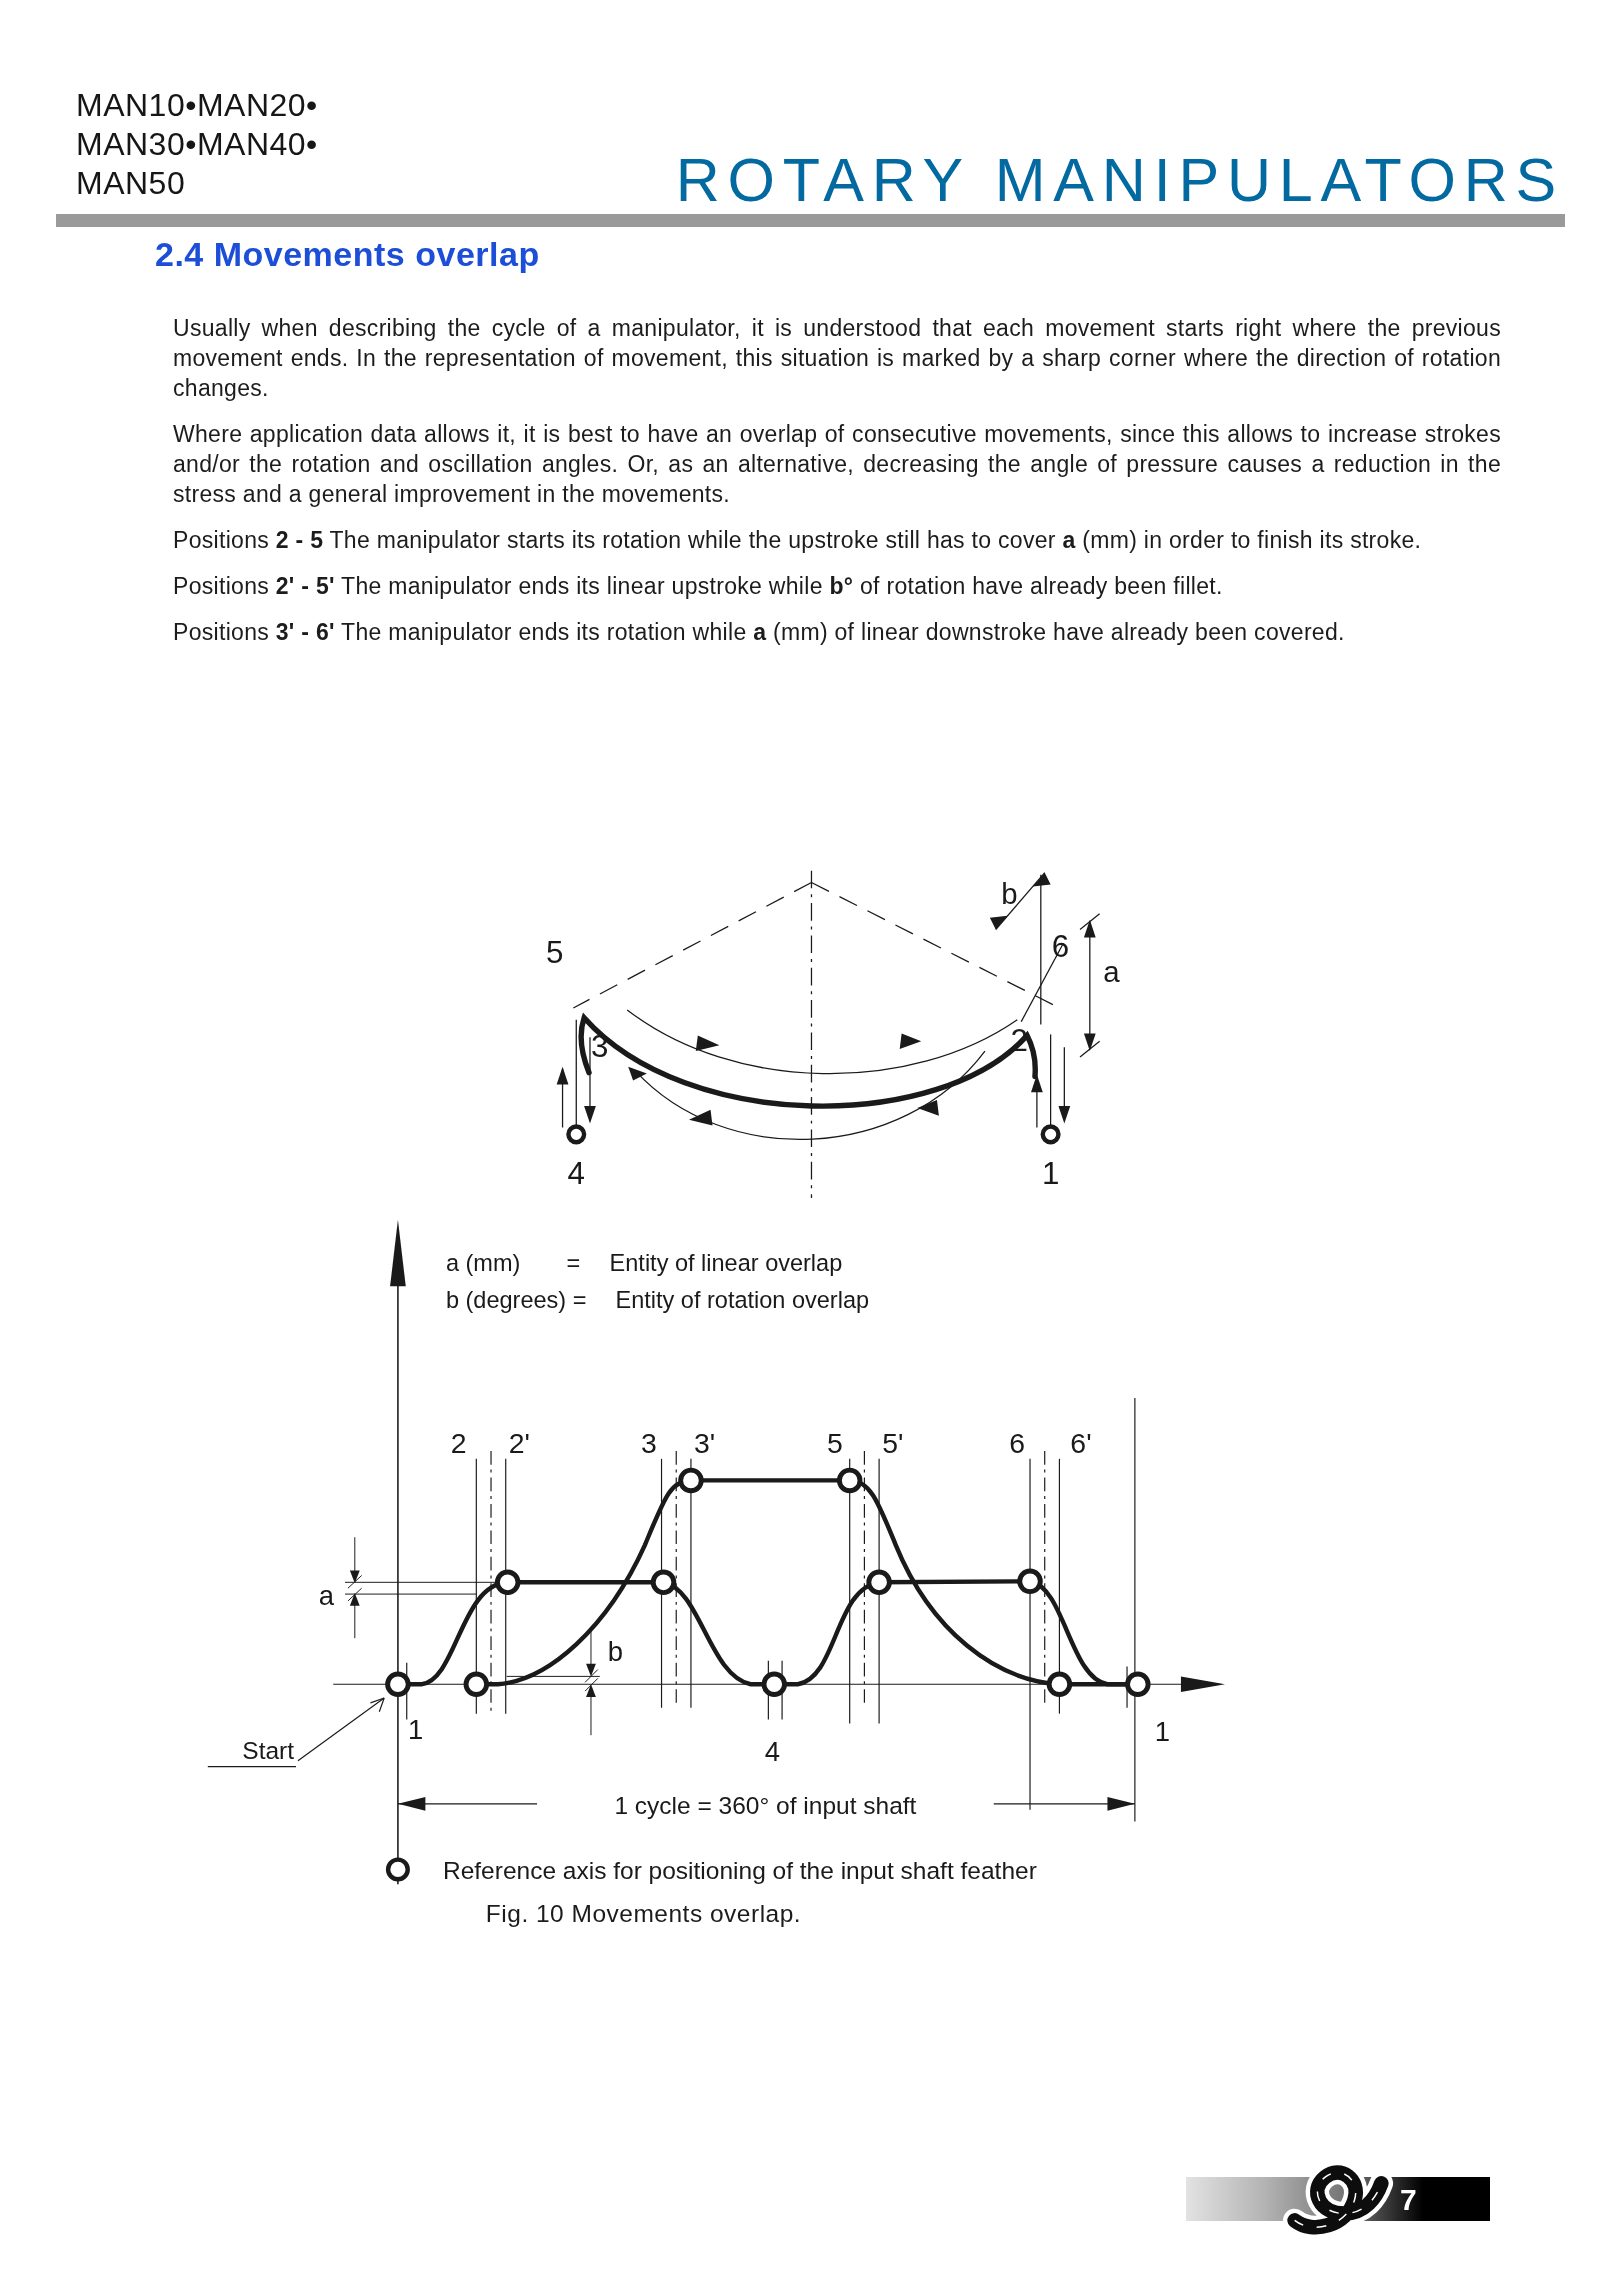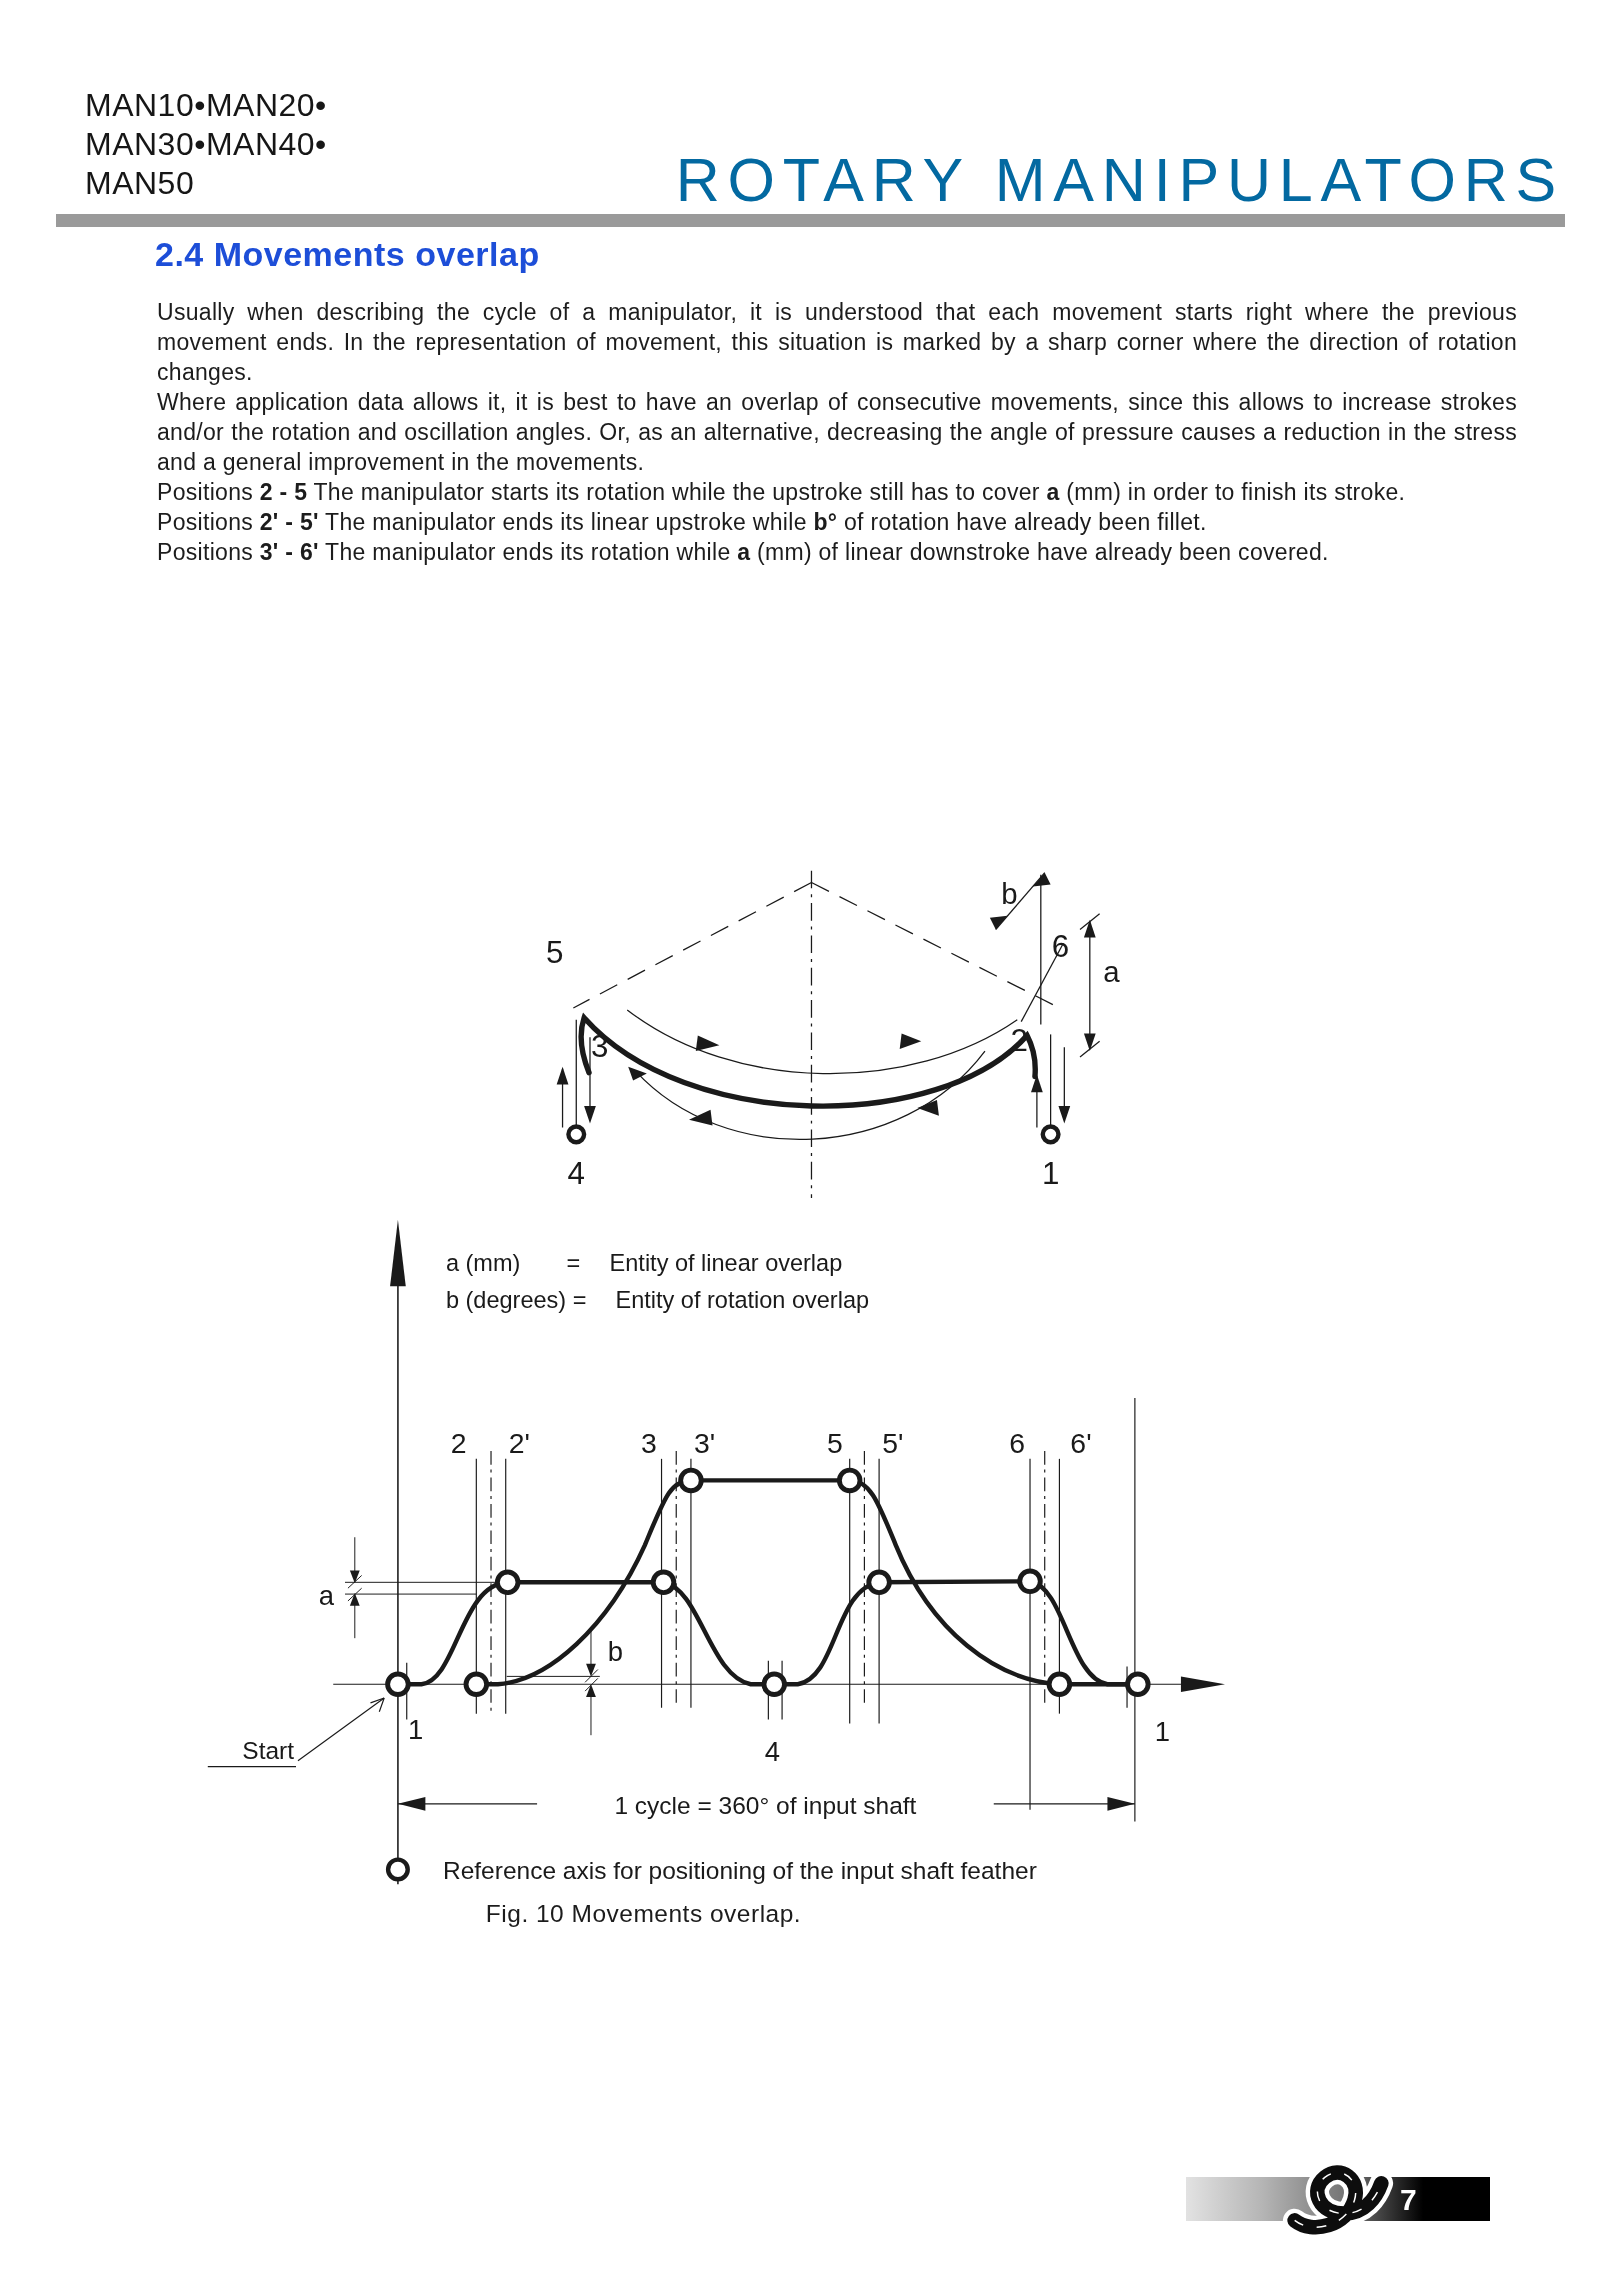--- a/index.html
+++ b/index.html
@@ -1,29 +1,29 @@
 <!DOCTYPE html>
 <html><head>
 <meta charset="utf-8">
 <style>
   html,body{margin:0;padding:0;background:#ffffff;}
   .page{position:relative;width:1621px;height:2293px;background:#fff;overflow:hidden;
         font-family:"Liberation Sans",sans-serif;color:#1c1c1c;}
   
   .models{position:absolute;left:76px;top:86px;font-size:32px;letter-spacing:0.5px;
-          line-height:39px;color:#161616;margin-left:9px;}
+          line-height:39px;color:#161616;}
   .main-title{position:absolute;right:57px;top:145px;font-size:61px;letter-spacing:7.8px;
           color:#0369a1;white-space:nowrap;font-stretch:condensed;}
   .header-bar{position:absolute;left:56px;top:214px;width:1509px;height:12.7px;background:#9a9a9a;}
   .section-heading{position:absolute;left:155px;top:235px;font-size:34px;font-weight:bold;
           color:#1d4ed8;letter-spacing:0.5px;}
   
   .text-col{position:absolute;left:157px;top:297px;width:1360px;font-size:23px;
           line-height:30px;letter-spacing:0.3px;text-align:justify;}
-  .text-col p{margin:0;}
+  .text-col p{margin:16px;}
   .p-gap{margin-top:0px;}
   .pos{margin-left:39px;}
   .pos1{margin-top:49px;}
   .pos2,.pos3{margin-top:24.5px;}
   .pos4{margin-top:21.6px;}
   .b{font-weight:bold;}
   
   .fig-svg{position:absolute;left:0;}
   svg text{font-family:"Liberation Sans",sans-serif;fill:#1a1a1a;}
   .caption{position:absolute;left:0;top:1900px;width:1287px;text-align:center;

